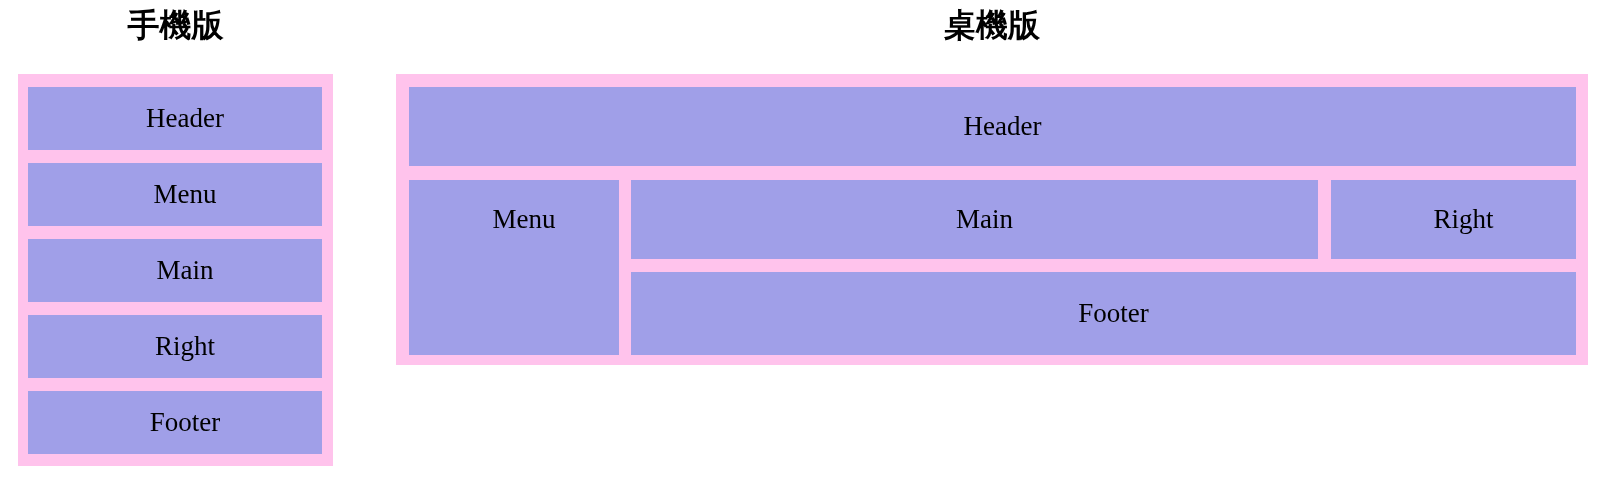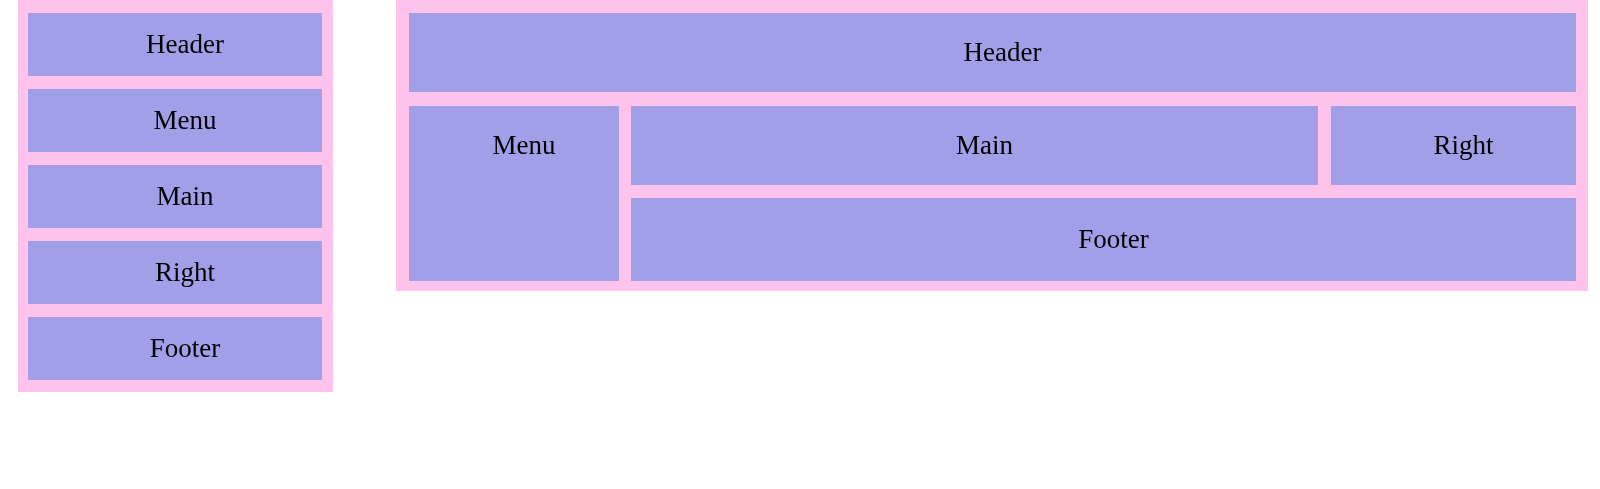--- a/index.html
+++ b/index.html
@@ -101,30 +101,32 @@
     height: 83px;
     line-height: 83px;
   }
 </style>
 </head>
 <body>
 
 <div class="layout-row">
 
   <section class="mobile-panel">
+    <h2 class="panel-title">手機版</h2>
     <div class="frame mobile-frame">
       <div class="box">Header</div>
       <div class="box">Menu</div>
       <div class="box">Main</div>
       <div class="box">Right</div>
       <div class="box">Footer</div>
     </div>
   </section>
 
   <section class="desktop-panel">
+    <h2 class="panel-title">桌機版</h2>
     <div class="frame desktop-frame">
       <div class="box d-header">Header</div>
       <div class="d-row2">
         <div class="box d-menu">Menu</div>
         <div class="d-center">
           <div class="d-mainrow">
             <div class="box d-main">Main</div>
             <div class="box d-right">Right</div>
           </div>
           <div class="box d-footer">Footer</div>

